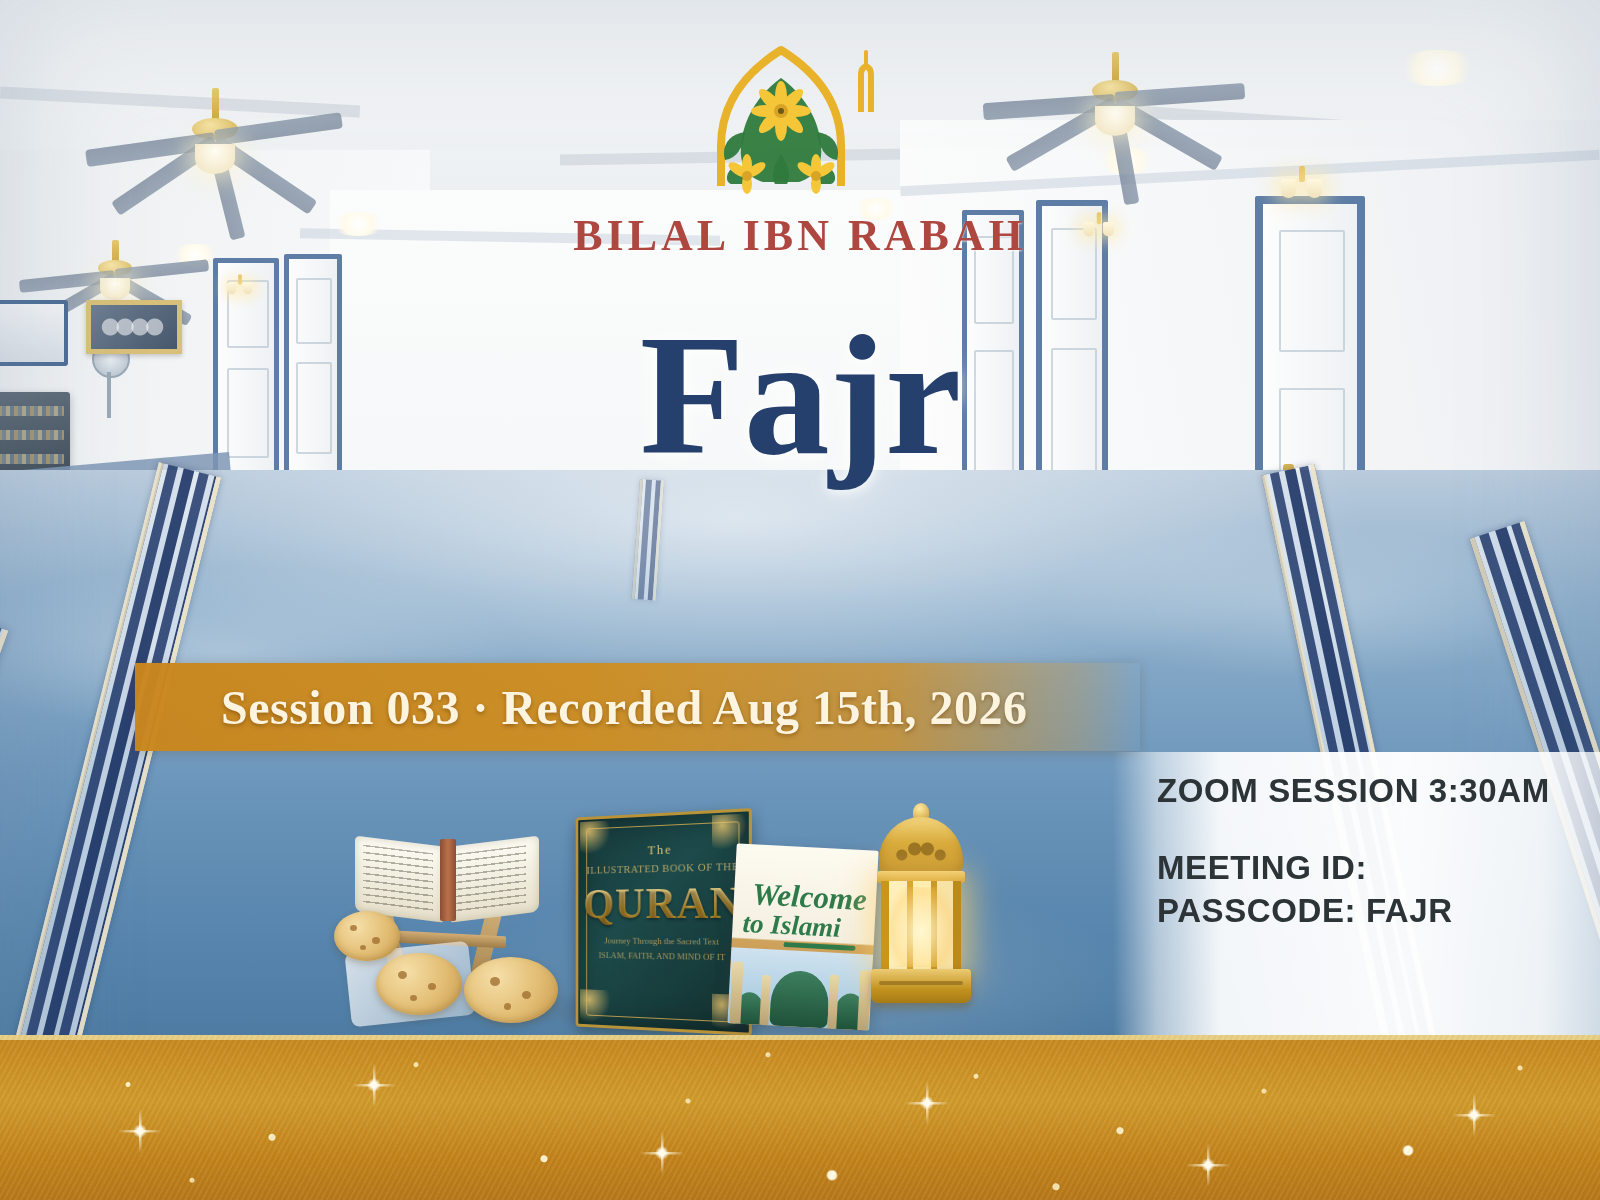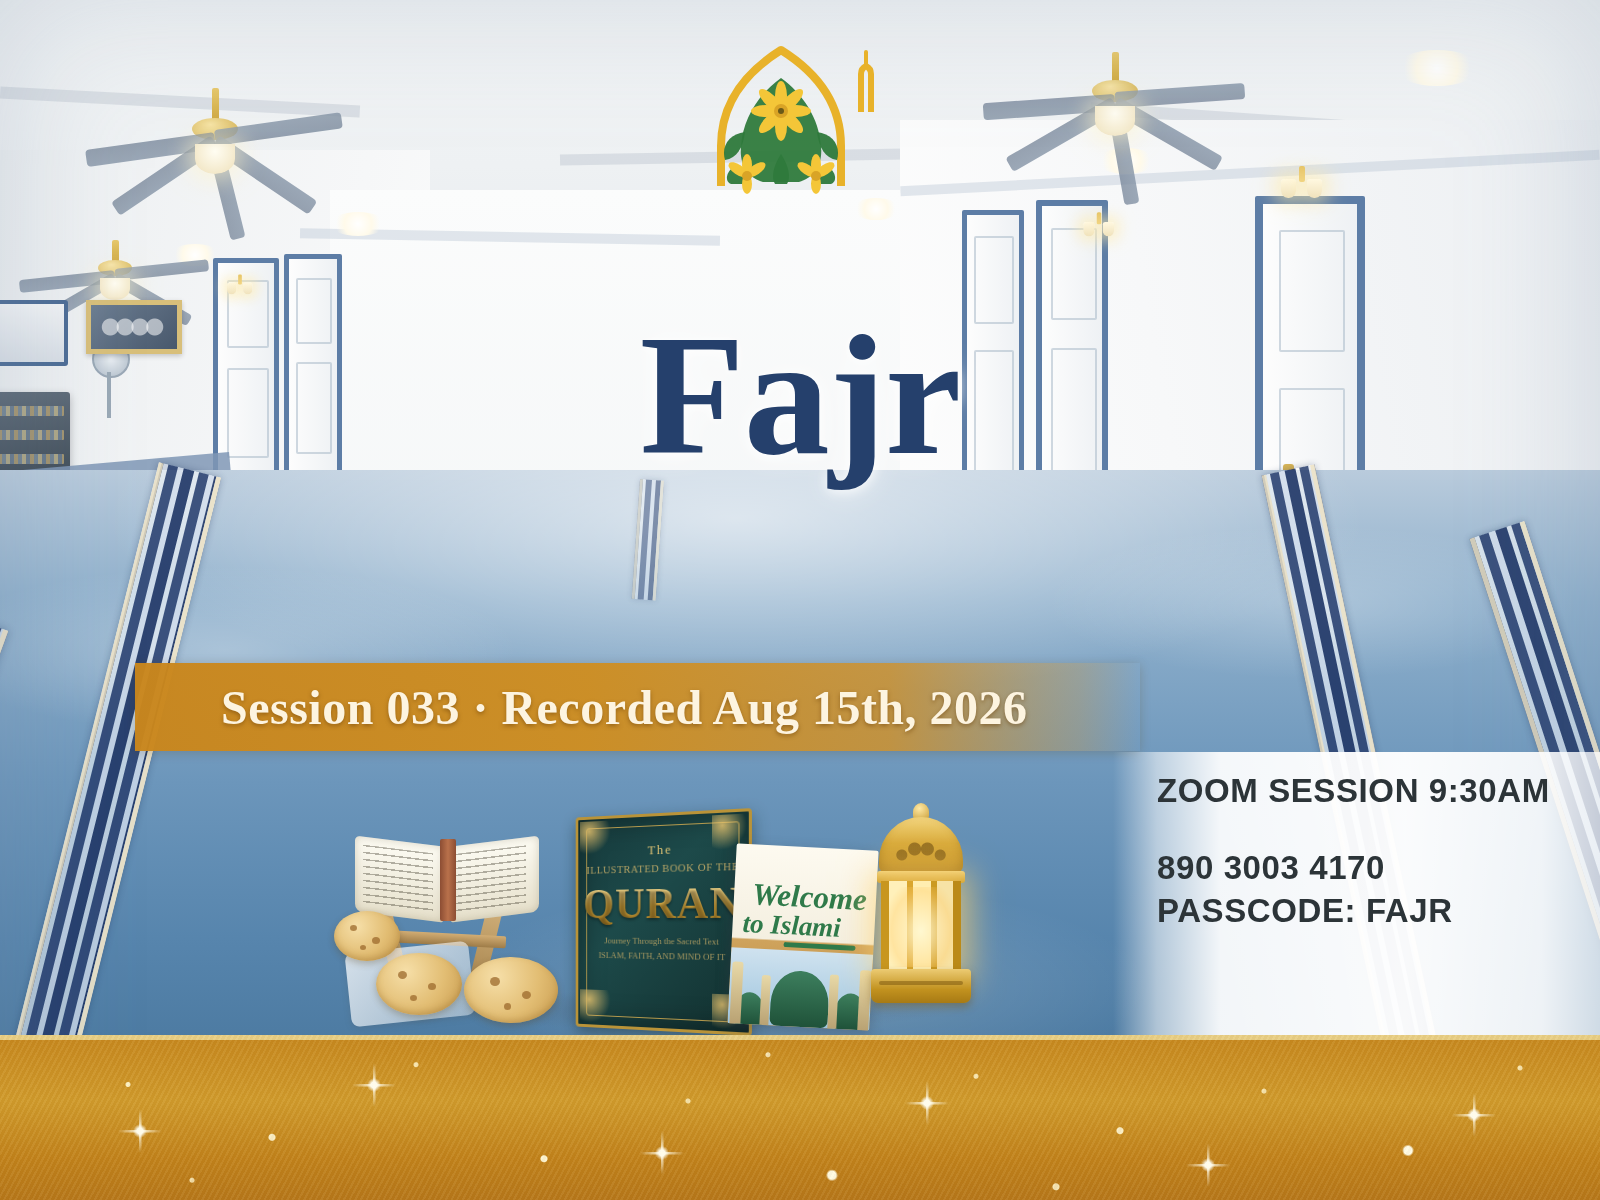--- a/index.html
+++ b/index.html
@@ -472,20 +472,21 @@
       </g>
 
       <g fill="#f4c638">
         <ellipse cx="131" cy="131" rx="5" ry="11"></ellipse>
         <ellipse cx="131" cy="131" rx="5" ry="11" transform="rotate(55 131 142)"></ellipse>
         <ellipse cx="131" cy="131" rx="5" ry="11" transform="rotate(-55 131 142)"></ellipse>
         <ellipse cx="131" cy="150" rx="5" ry="10"></ellipse>
         <circle cx="131" cy="142" r="5" fill="#d9a426"></circle>
       </g>
     </svg>
+    <div class="logo-name">BILAL IBN RABAH</div>
   </div>
 
   <div class="title">
     <span class="l1">Fajr</span>
   </div>
 
   <div class="stilllife">
     <div class="sl-shadow"></div>
 
     <div class="rehal">
@@ -561,23 +562,23 @@
           <div class="ridge"></div>
         </div>
     </div>
   </div>
 
   <div class="banner">
     <div class="banner-text">Session 033 · Recorded Aug 15th, 2026</div>
   </div>
 
   <div class="infopanel">
-    <div class="info-line">ZOOM SESSION 9:30AM</div>
+    <div class="info-line">ZOOM SESSION 3:30AM</div>
     <div class="info-gap"></div>
-    <div class="info-line">890 3003 4170</div>
+    <div class="info-line">MEETING ID:</div>
     <div class="info-line">PASSCODE: FAJR</div>
   </div>
 
   <div class="goldband">
     <div class="grain"></div>
     <div class="sparkle" style="left:118px;top:74px;"></div>
     <div class="sparkle" style="left:352px;top:28px;"></div>
     <div class="sparkle" style="left:640px;top:96px;"></div>
     <div class="sparkle" style="left:905px;top:46px;"></div>
     <div class="sparkle" style="left:1186px;top:108px;"></div>

